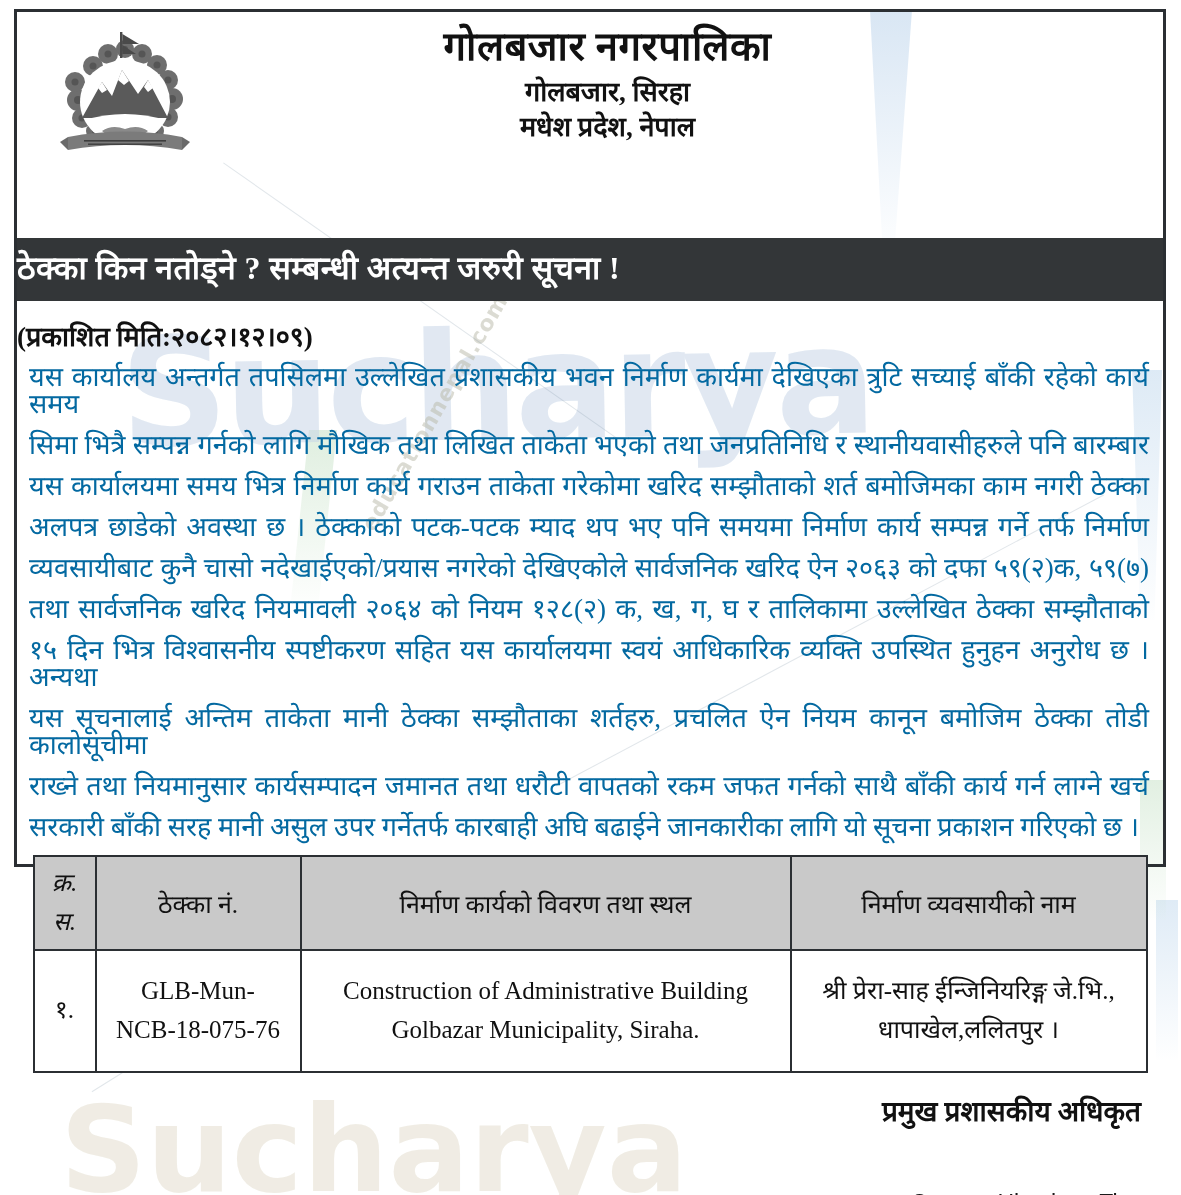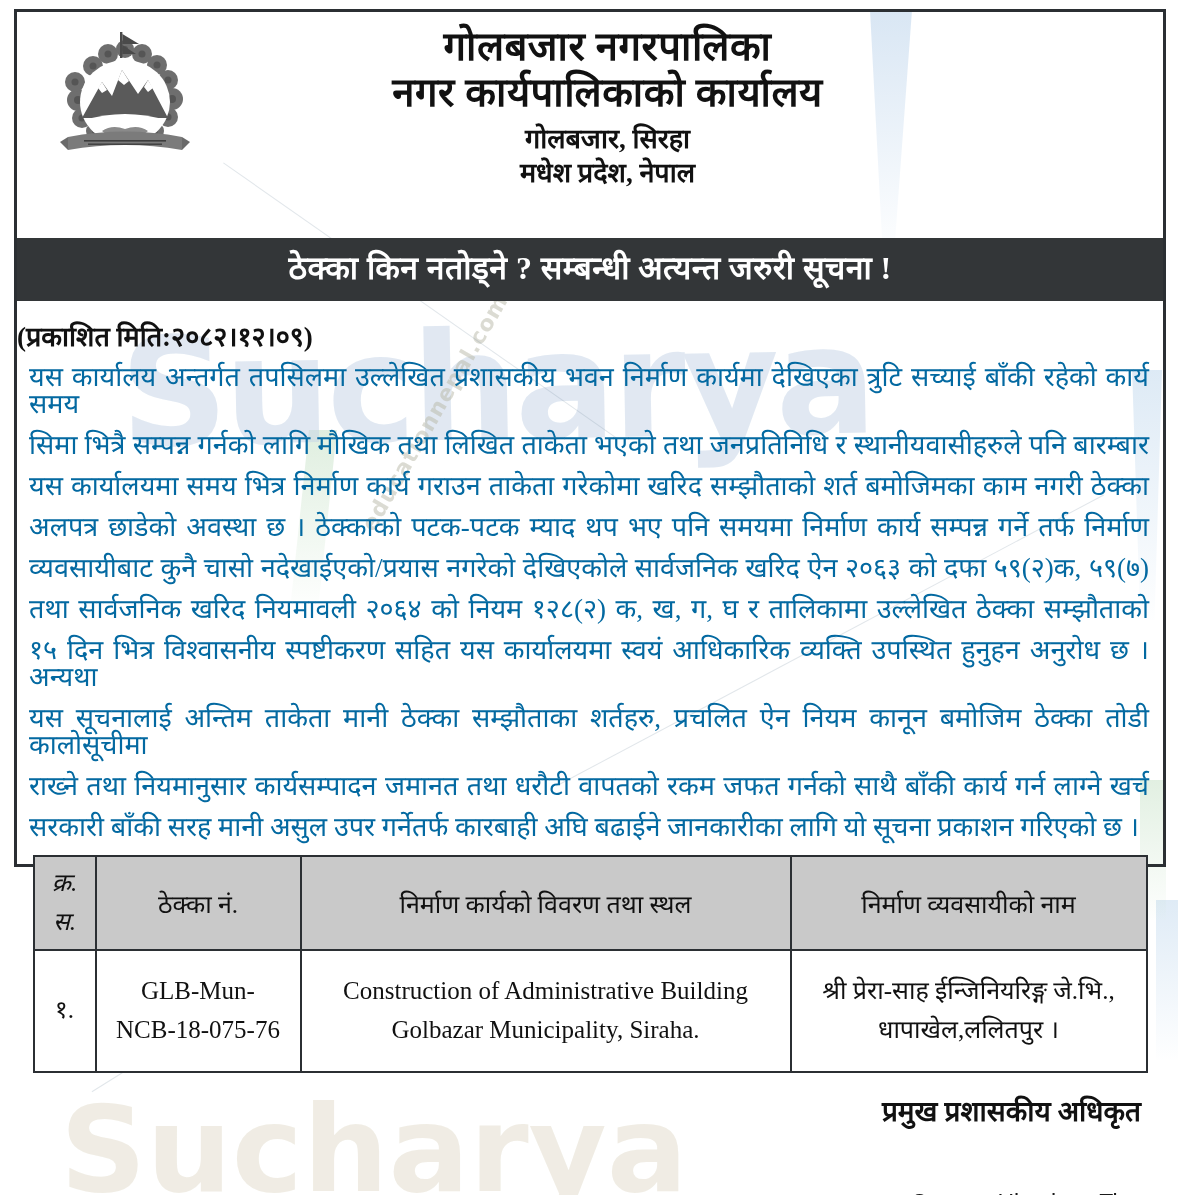--- a/index.html
+++ b/index.html
@@ -152,21 +152,21 @@
     font-size: 27px;
     font-weight: 600;
     margin-top: 6px;
     color: #111;
   }
 
   
   .banner {
     background: #333638;
     color: #ffffff;
-    text-align: center;
+    text-align: left;
     font-size: 32px;
     font-weight: 700;
     letter-spacing: 0.4px;
     padding: 12px 0 14px 0;
     margin: 0;
     line-height: 1.15;
   }
 
   
   .pub-date {
@@ -336,21 +336,20 @@
         <path d="M18 107 L10 112 L18 120 Z" fill="#6a6a6a"></path>
         <path d="M132 107 L140 112 L132 120 Z" fill="#6a6a6a"></path>
         <g fill="#3d3d3d">
           <rect x="34" y="110" width="82" height="1.6"></rect>
           <rect x="38" y="113.5" width="74" height="1.4"></rect>
         </g>
       </svg>
     </div>
     <div class="org-block">
       <div class="org-line1">गोलबजार नगरपालिका</div>
-      <div class="org-line2">नगर कार्यपालिकाको कार्यालय</div>
       <div class="org-line3">गोलबजार, सिरहा</div>
       <div class="org-line4">मधेश प्रदेश, नेपाल</div>
     </div>
   </div>
 
   <div class="banner">ठेक्का किन नतोड्ने ?  सम्बन्धी अत्यन्त जरुरी सूचना !</div>
 
   <div class="pub-date">(प्रकाशित मिति:२०८२।१२।०९)</div>
 
   <div class="body-text">

